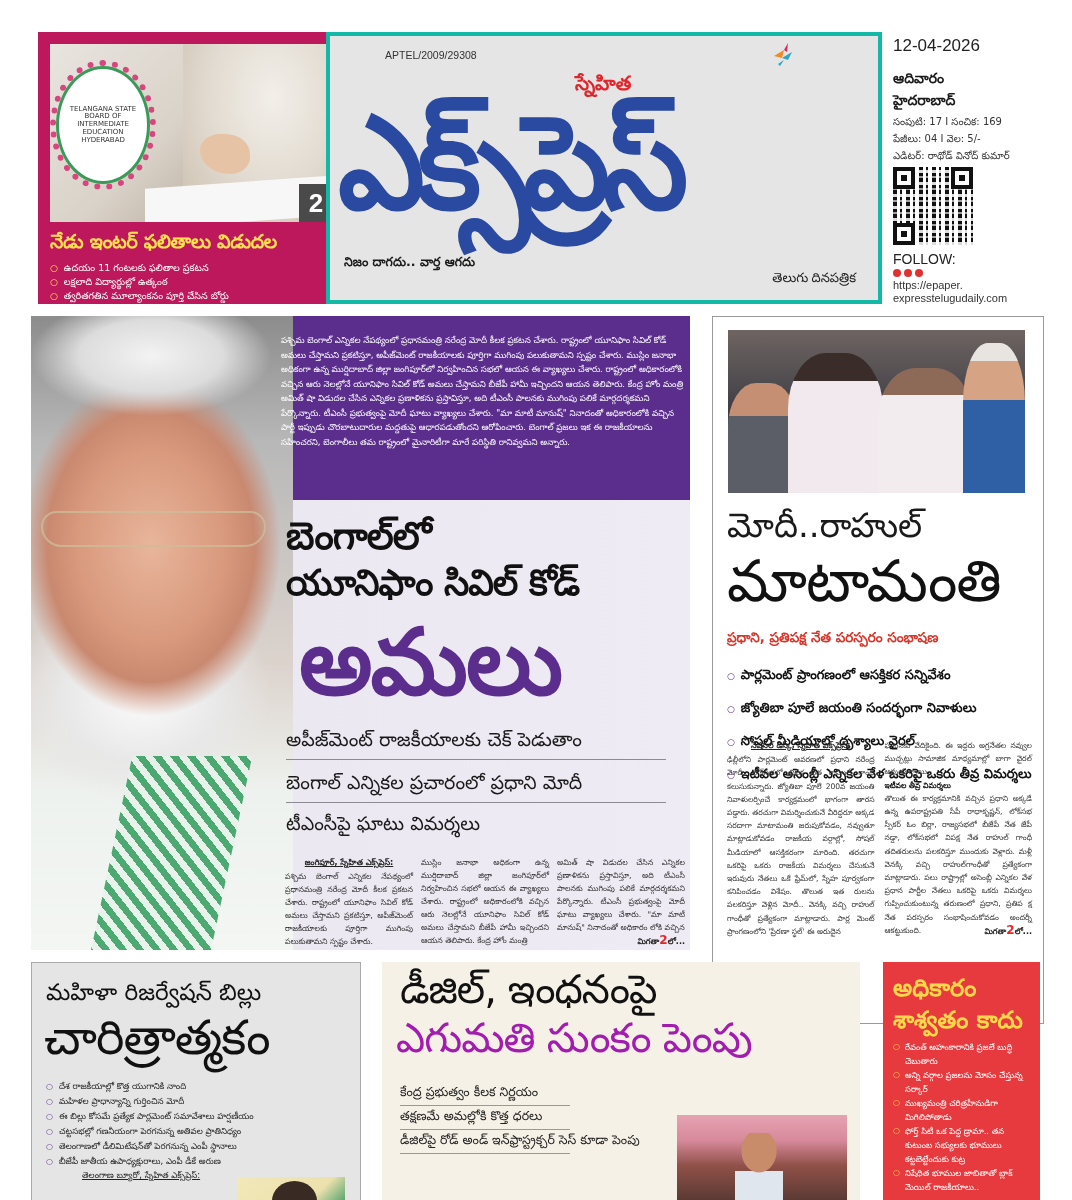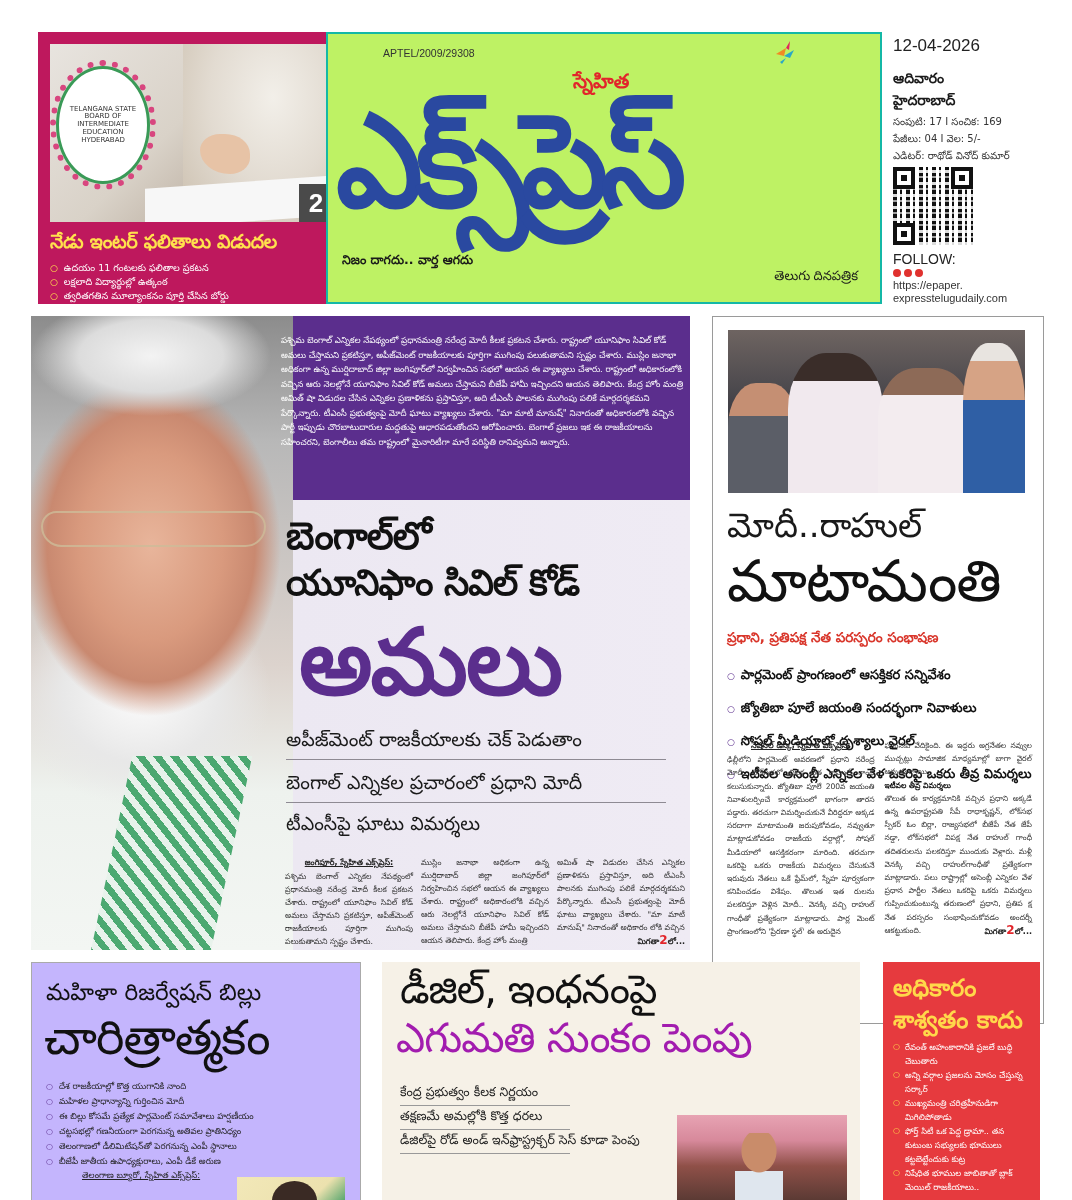--- a/index.html
+++ b/index.html
@@ -17,21 +17,21 @@
   .teaser-photo .person { position:absolute; right:0; top:0; width:150px; height:178px; background: radial-gradient(ellipse at 60% 30%, #f2efe9 0%, #e2dbd1 50%, #cbbfae 100%); }
   .teaser-photo .paper { position:absolute; left:95px; bottom:0; width:190px; height:40px; background:#f7f7f7; transform: skewY(-4deg); }
   .teaser-photo .hand { position:absolute; left:150px; top:90px; width:50px; height:40px; background:#e7c3a6; border-radius: 40% 50% 40% 60%; }
   .teaser-photo .page-num { position:absolute; right:0; bottom:0; width:34px; height:38px; background:#4a4a4a; color:#fff; font-weight:bold; font-size:26px; text-align:center; line-height:38px; font-family:"Liberation Sans", sans-serif; }
   .teaser-title { color: #ffe14d; font-size: 19px; font-weight: bold; margin-top: 8px; white-space: nowrap; letter-spacing: -0.3px; }
   .teaser-bullets { list-style: none; margin-top: 4px; }
   .teaser-bullets li { color: #fff; font-size: 9.5px; line-height: 14px; white-space: nowrap; }
   .teaser-bullets li::before { content: "○"; color: #ffe14d; margin-right: 6px; font-size: 9px; }
 
   
-  .masthead { left: 326px; top: 32px; width: 556px; height: 272px; background: #bef264; border: 2px solid #14b8a6; overflow: hidden; }
+  .masthead { left: 326px; top: 32px; width: 556px; height: 272px; background: #e5e5e5; border: 4px solid #14b8a6; overflow: hidden; }
   .reg-no { position: absolute; left: 55px; top: 13px; font-size: 10.5px; color: #333; font-family:"Liberation Sans", sans-serif; }
   .brand-sub { position: absolute; left: 245px; top: 35px; color: #e2252b; font-weight: bold; font-size: 20px; }
   .brand-main { position: absolute; left: 8px; top: 52px; color: #2a49a0; font-size: 130px; font-weight: bold; letter-spacing: -8px; line-height: 150px; white-space: nowrap; transform: scaleX(0.94); transform-origin: left; font-family:"DejaVu Sans", sans-serif; }
   .tagline { position: absolute; left: 14px; top: 218px; font-size: 12.5px; font-weight: bold; color: #1a1a1a; }
   .paper-type { position: absolute; right: 22px; top: 234px; font-size: 13px; color: #1a1a1a; font-family: Liberation Serif, serif; }
   .bird { position:absolute; right: 82px; top: 6px; width: 26px; height: 24px; }
 
   
   .info { left: 893px; top: 36px; width: 175px; }
   .info .date { font-size: 17px; color: #222; font-family: "Liberation Sans", sans-serif; }
@@ -83,21 +83,21 @@
   .story2-head2 { position: absolute; left: 14px; top: 230px; font-size: 58px; color: #111; white-space: nowrap; letter-spacing: -1px; }
   .story2-deck { position: absolute; left: 14px; top: 312px; font-size: 13.5px; color: #d9362b; font-weight: bold; white-space: nowrap; }
   .story2-bullets { position: absolute; left: 14px; top: 336px; list-style: none; }
   .story2-bullets li { font-size: 13px; line-height: 20px; white-space: nowrap; color: #111; font-weight: bold; margin-top: 12px; }
   .story2-bullets li::before { content: "○"; color: #5b2e8d; margin-right: 6px; font-size: 9px; font-weight: normal; }
   .story2-cols { position: absolute; left: 14px; top: 422px; width: 305px; display: grid; grid-template-columns: 1fr 1fr; gap: 10px; }
   .story2-cols p { font-size: 7.6px; line-height: 13.2px; color: #333; text-align: justify; }
   .subhead { font-weight: bold; display: block; color: #111; }
 
   
-  .story3 { left: 31px; top: 962px; width: 330px; height: 238px; border: 1px solid #aaa; border-bottom: none; background: #c4b5fd; padding-left: 45px; }
+  .story3 { left: 31px; top: 962px; width: 330px; height: 238px; border: 1px solid #aaa; border-bottom: none; background: #e5e5e5; padding-left: 45px; }
   .story3-head1 { position: absolute; left: 14px; top: 16px; font-size: 23px; color: #111; white-space: nowrap; }
   .story3-head2 { position: absolute; left: 12px; top: 46px; font-size: 48px; color: #111; white-space: nowrap; letter-spacing: -1px; }
   .story3-bullets { position: absolute; left: 14px; top: 116px; list-style: none; }
   .story3-bullets li { font-size: 8.6px; line-height: 14px; white-space: nowrap; color: #222; }
   .story3-bullets li::before { content: "○"; color: #5b2e8d; margin-right: 6px; font-size: 8px; }
   .story3-dateline { position: absolute; left: 50px; top: 207px; font-size: 8.5px; text-decoration: underline; color:#222; }
   .story3-photo { position: absolute; left: 205px; top: 214px; width: 108px; height: 30px; background: linear-gradient(135deg,#f2e8b8 0%,#ece1ae 70%,#3d9b62 100%); }
   .story3-photo::after { content:""; position:absolute; left:35px; top:4px; width:45px; height:40px; background:#3a2a24; border-radius:50% 50% 0 0; }
 
   

